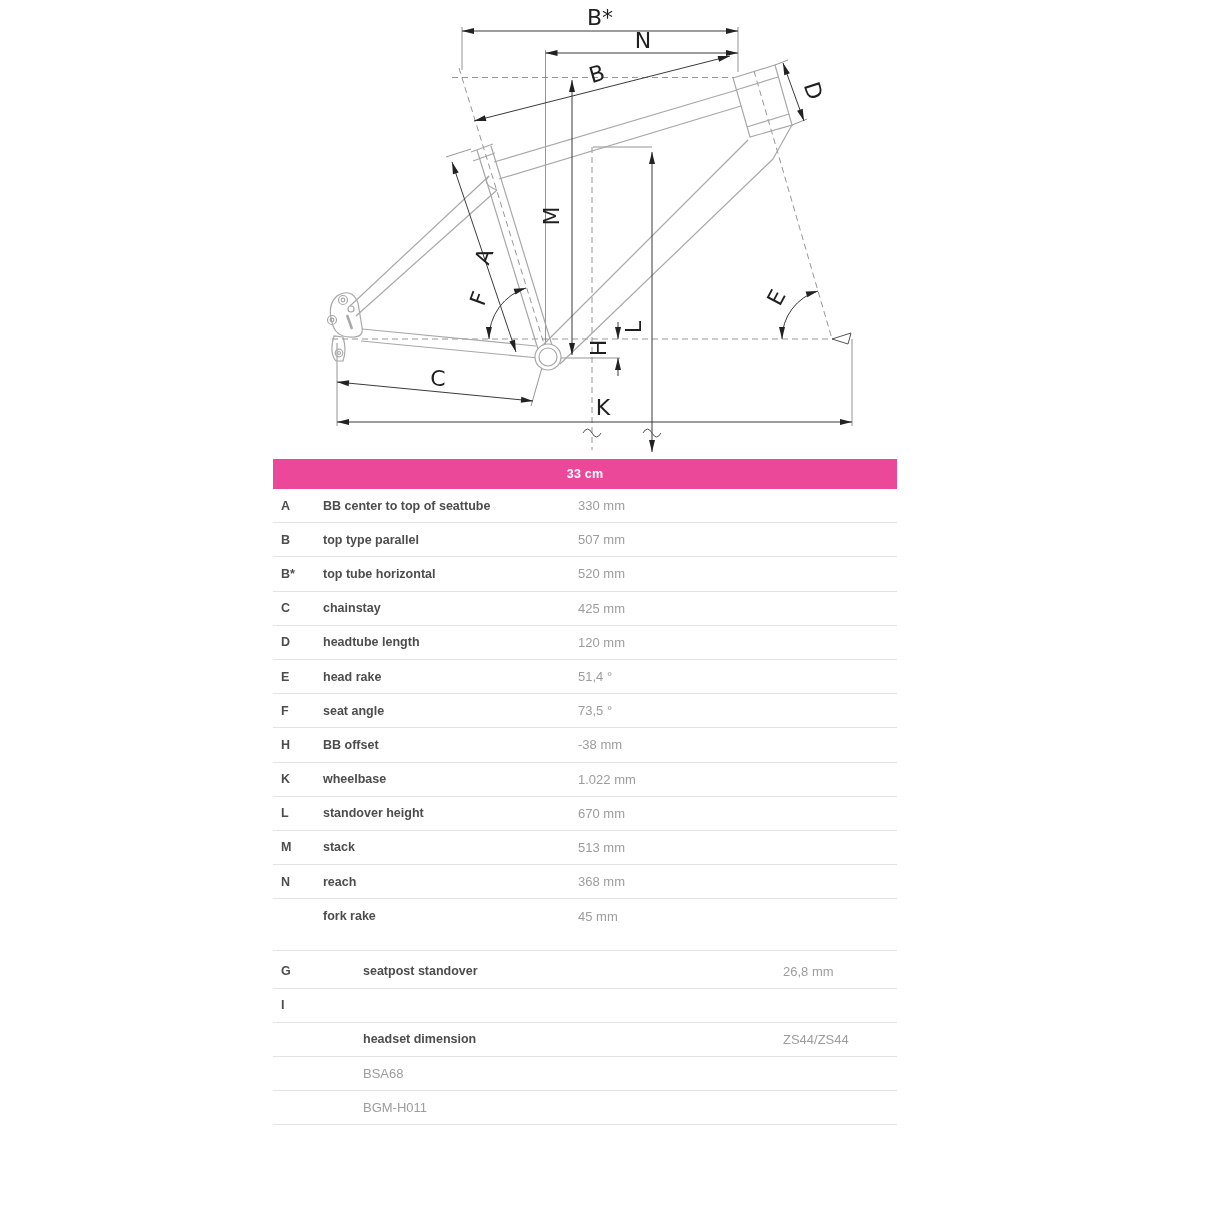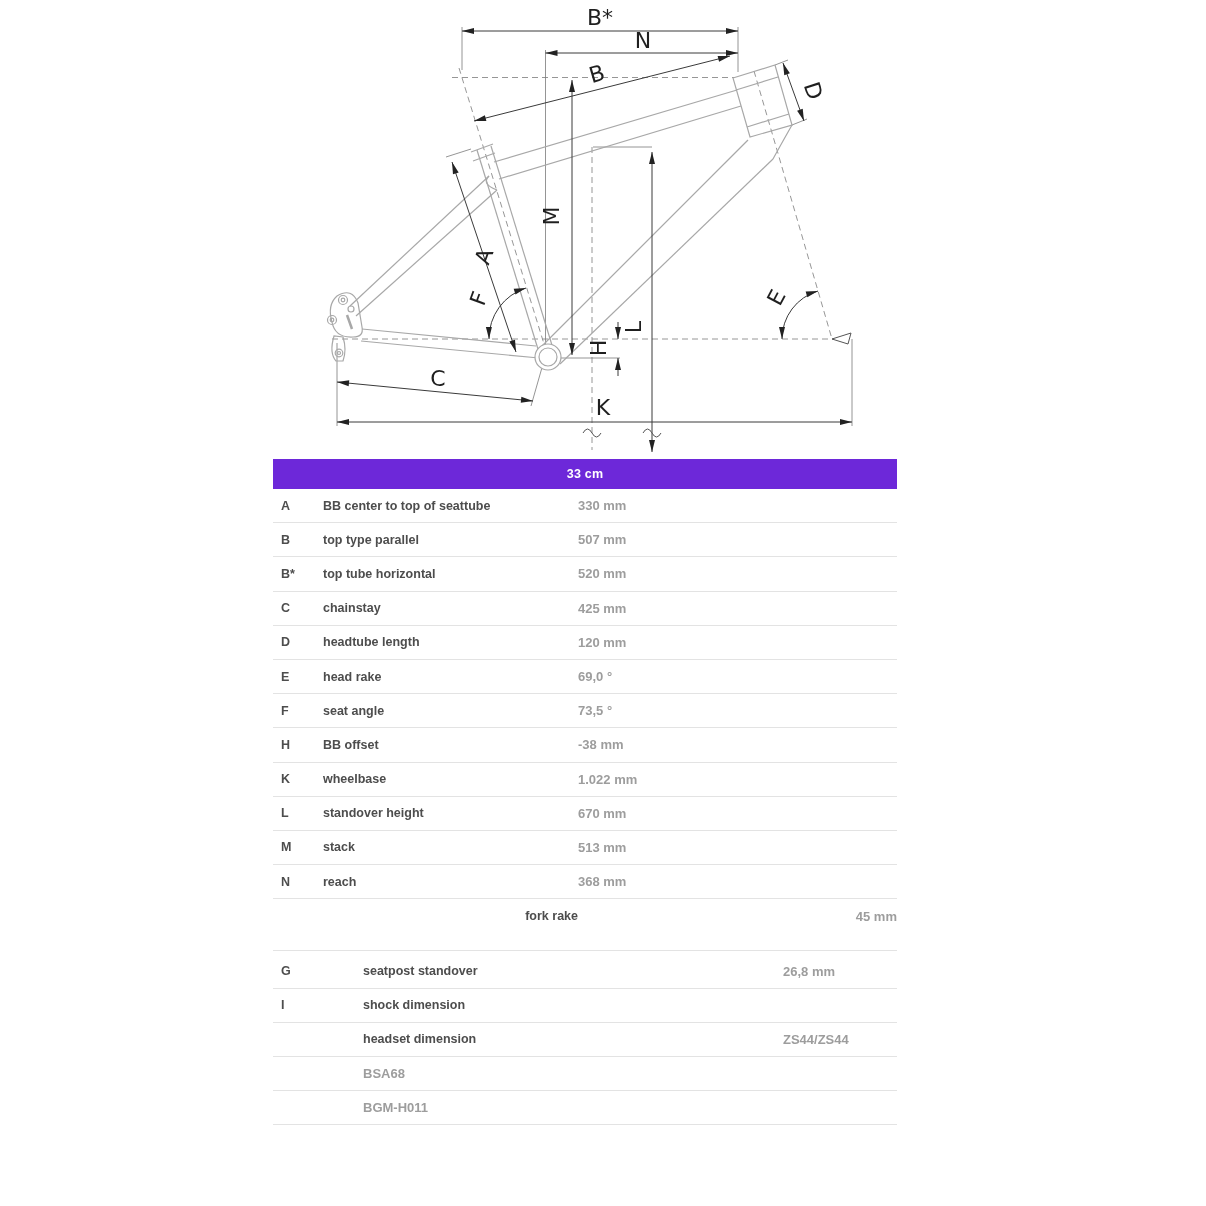--- a/index.html
+++ b/index.html
@@ -1,28 +1,28 @@
 <!DOCTYPE html>
 <html><head>
 <meta charset="utf-8">
 <style>
   html,body{margin:0;padding:0;background:#fff;}
   body{width:1206px;height:1206px;position:relative;font-family:"Liberation Sans",sans-serif;}
   #diagram{position:absolute;left:0;top:0;width:1206px;height:458px;}
   #diagram text{font-family:"DejaVu Sans",sans-serif;font-size:22px;fill:#1f1f1f;}
   .tbl{position:absolute;left:273px;top:459px;width:624px;}
-  .tbl-header{height:30px;background:#6d28d9;color:#fff;font-size:12.5px;font-weight:bold;
+  .tbl-header{height:30px;background:#ec4899;color:#fff;font-size:12.5px;font-weight:bold;
     display:flex;align-items:center;justify-content:center;letter-spacing:.2px;}
   .row{display:grid;height:34.2px;align-items:center;border-bottom:1px solid #e3e3e3;
     padding-left:8px;box-sizing:border-box;}
   #rows1 .row{grid-template-columns:42px 255px 1fr;}
   #rows2 .row{grid-template-columns:82px 420px 1fr;}
-  #rows1 .row:last-child{border-bottom:none;text-align:right;}
+  #rows1 .row:last-child{border-bottom:none;}
   .c-letter,.c-label{font-size:12.5px;font-weight:bold;color:#4d4d4d;}
-  .c-value{font-size:13px;font-weight:700;color:#9d9d9d;}
+  .c-value{font-size:13px;font-weight:400;color:#9d9d9d;}
   .spacer-line{height:17px;border-bottom:1px solid #e3e3e3;margin-bottom:3px;}
 </style>
 </head>
 <body>
 
 <svg id="diagram" viewBox="0 0 1206 458">
   <defs>
     <marker id="as" markerWidth="14" markerHeight="8" refX="1" refY="3.5" orient="auto" markerUnits="userSpaceOnUse">
       <path d="M13,0.5 L1,3.5 L13,6.5 Z" fill="#222"></path>
     </marker>
@@ -154,21 +154,21 @@
 
   <div class="row">
     <span class="c-letter">D</span>
     <span class="c-label">headtube length</span>
     <span class="c-value">120 mm</span>
   </div>
 
   <div class="row">
     <span class="c-letter">E</span>
     <span class="c-label">head rake</span>
-    <span class="c-value">69,0 °</span>
+    <span class="c-value">51,4 °</span>
   </div>
 
   <div class="row">
     <span class="c-letter">F</span>
     <span class="c-label">seat angle</span>
     <span class="c-value">73,5 °</span>
   </div>
 
   <div class="row">
     <span class="c-letter">H</span>
@@ -210,21 +210,20 @@
   <div class="spacer-line"></div>
   <div id="rows2">
   <div class="row">
     <span class="c-letter">G</span>
     <span class="c-label">seatpost standover</span>
     <span class="c-value">26,8 mm</span>
   </div>
 
   <div class="row">
     <span class="c-letter">I</span>
-    <span class="c-label">shock dimension</span>
     <span class="c-value"></span>
   </div>
 
   <div class="row">
     <span class="c-letter"></span>
     <span class="c-label">headset dimension</span>
     <span class="c-value">ZS44/ZS44</span>
   </div>
 
   <div class="row">

